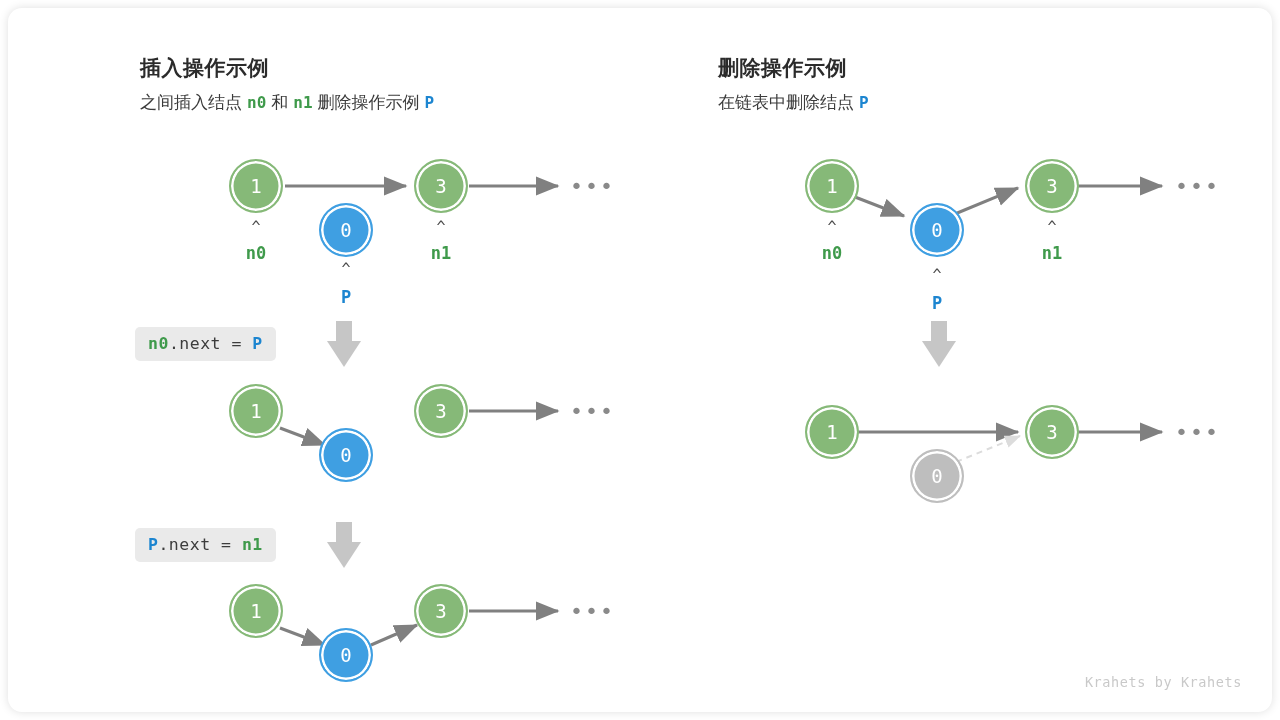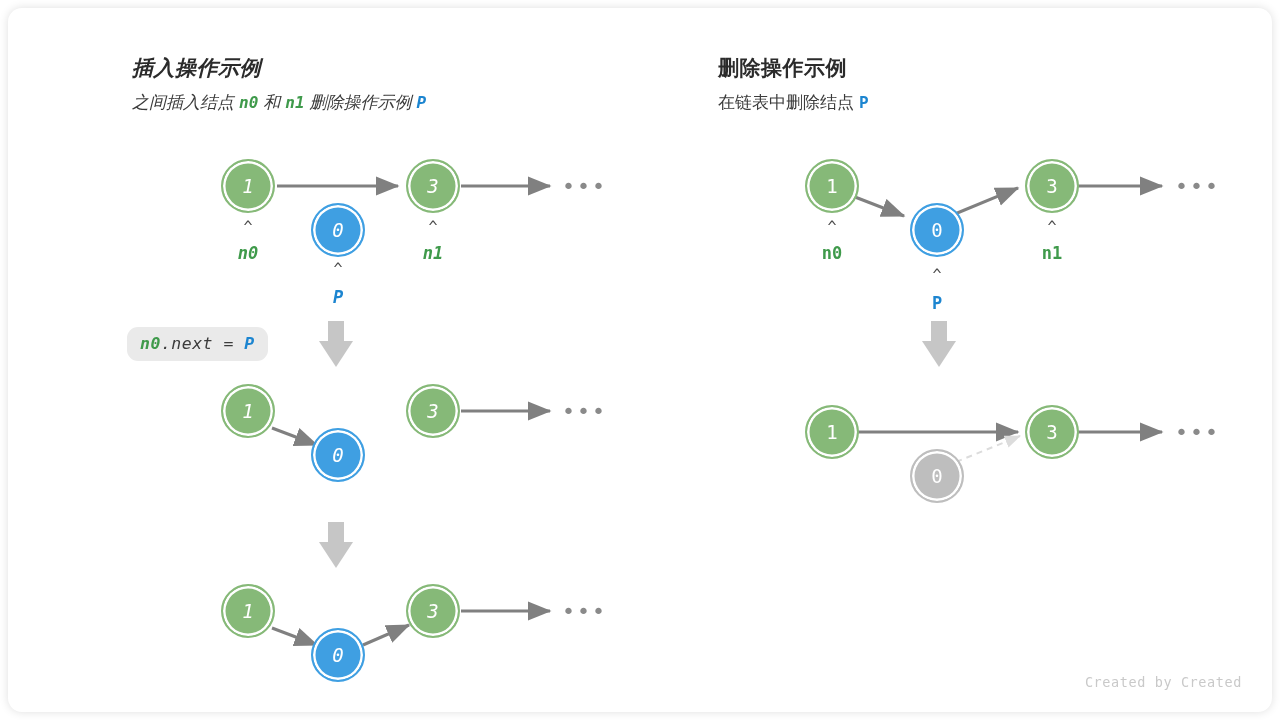--- a/index.html
+++ b/index.html
@@ -11,21 +11,21 @@
   }
   #card {
     position: absolute;
     left: 8px; top: 8px;
     width: 1264px; height: 704px;
     background: #ffffff;
     border-radius: 14px;
     box-shadow: 0 0 10px rgba(0,0,0,0.13);
   }
   .panel { position: absolute; top: 0; height: 704px; }
-  #panel-insert { left: 4px;   width: 632px; font-style: italic; }
+  #panel-insert { left: 12px;   width: 632px; }
   #panel-delete { left: 632px; width: 632px; }
 
   .panel-title {
     position: absolute;
     font-size: 21px;
     font-weight: bold;
     color: #2b2b2b;
     letter-spacing: 0.5px;
     white-space: nowrap;
   }
@@ -184,33 +184,36 @@
     <div class="node green" style="left:394px; top:151px;">3</div>
     <div class="dots" style="left:550px; top:168px;">•••</div>
 
     <div class="caret" style="left:221px; top:210px;">^</div>
     <div class="ptr-label c-green" style="left:214px; top:235px;">n0</div>
     <div class="caret" style="left:311px; top:252px;">^</div>
     <div class="ptr-label c-blue" style="left:304px; top:279px;">P</div>
     <div class="caret" style="left:406px; top:210px;">^</div>
     <div class="ptr-label c-green" style="left:399px; top:235px;">n1</div>
 
-    <div class="code-badge" style="left:115px; top:319px;border-radius:11px;">
+    <div class="code-badge" style="left:115px; top:319px;">
       <b class="c-green">n0</b><span>.next = </span><b class="c-blue">P</b>
     </div>
     <div class="down-arrow" style="left:307px; top:313px;">
       <div class="stem"></div>
         <div class="head"></div>
     </div>
 
     <div class="node green" style="left:209px; top:376px;">1</div>
     <div class="node blue" style="left:299px; top:420px;">0</div>
     <div class="node green" style="left:394px; top:376px;">3</div>
     <div class="dots" style="left:550px; top:393px;">•••</div>
 
+    <div class="code-badge" style="left:115px; top:520px;">
+      <b class="c-blue">P</b><span>.next = </span><b class="c-green">n1</b>
+    </div>
     <div class="down-arrow" style="left:307px; top:514px;">
       <div class="stem"></div>
         <div class="head"></div>
     </div>
 
     <div class="node green" style="left:209px; top:576px;">1</div>
     <div class="node blue" style="left:299px; top:620px;">0</div>
     <div class="node green" style="left:394px; top:576px;">3</div>
     <div class="dots" style="left:550px; top:593px;">•••</div>
   </div>
@@ -258,14 +261,14 @@
       <div class="stem"></div>
         <div class="head"></div>
     </div>
 
     <div class="node green" style="left:165px; top:397px;">1</div>
     <div class="node gray" style="left:270px; top:441px;">0</div>
     <div class="node green" style="left:385px; top:397px;">3</div>
     <div class="dots" style="left:535px; top:414px;">•••</div>
   </div>
 
-  <div id="footer">Created by Created</div>
+  <div id="footer">Krahets by Krahets</div>
 </div>
 
 </body></html>

